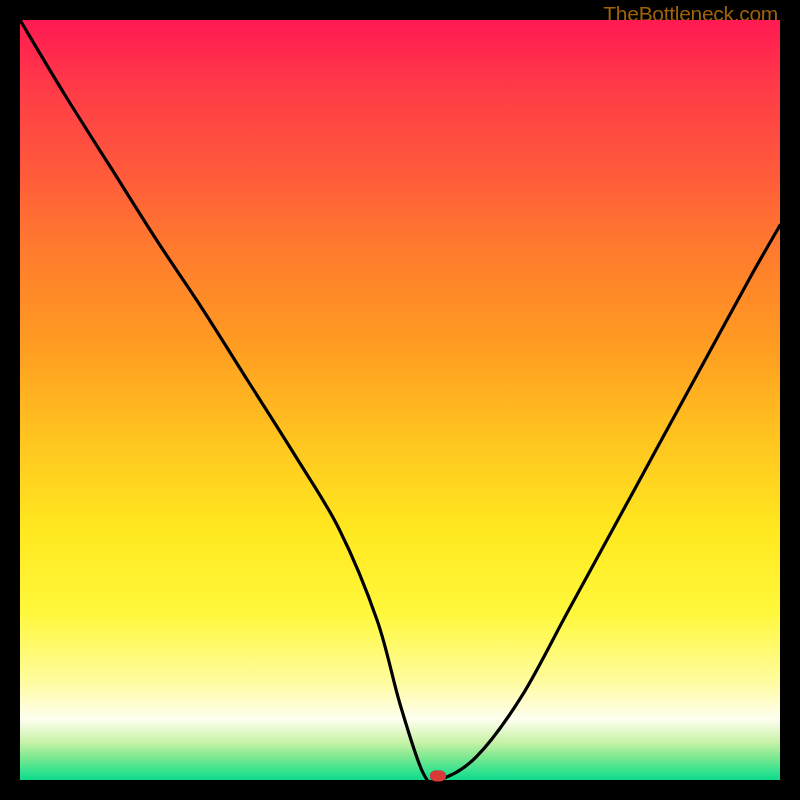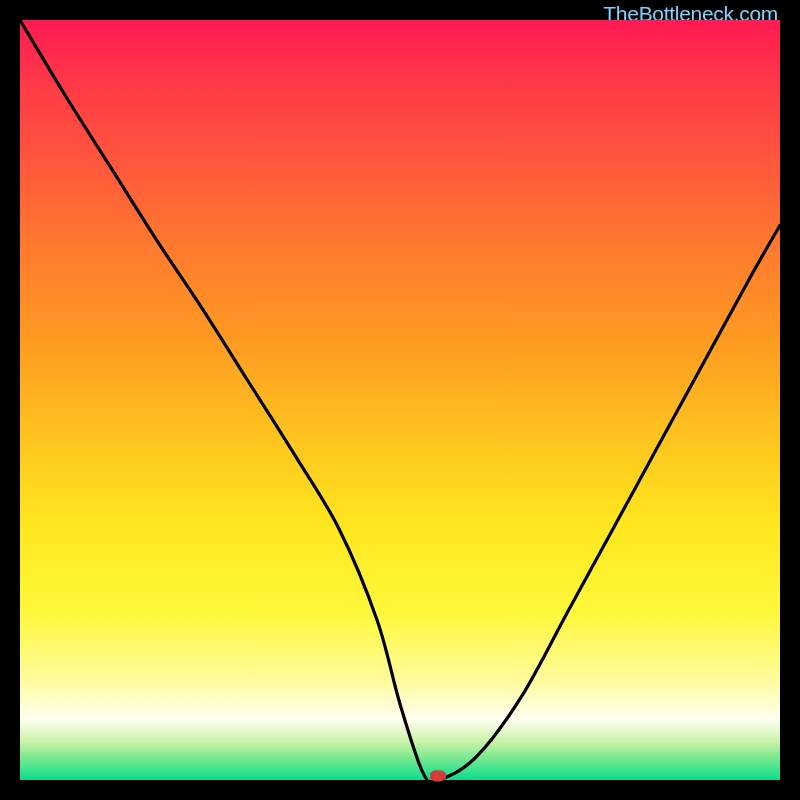--- a/index.html
+++ b/index.html
@@ -45,21 +45,21 @@
     position: absolute;
     left: 0; top: 0;
     width: 760px;
     height: 760px;
     pointer-events: none;
   }
   .watermark {
     position: absolute;
     top: 2px;
     right: 22px;
-    color: #7dd3fc;
+    color: #a16207;
     font-size: 21px;
     letter-spacing: -0.3px;
   }
   .marker {
     position: absolute;
     width: 16px;
     height: 11px;
     background: #d73a37;
     border-radius: 6px / 5px;
     transform: translate(-50%, -50%);

